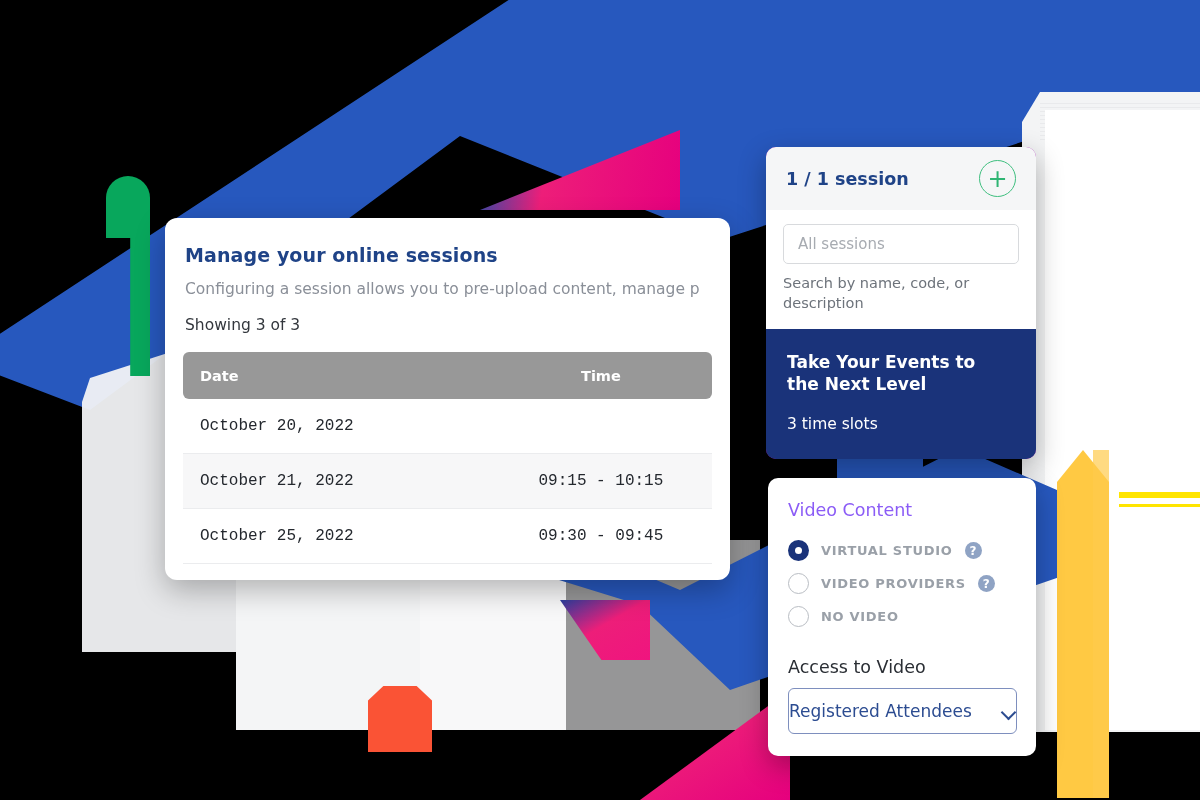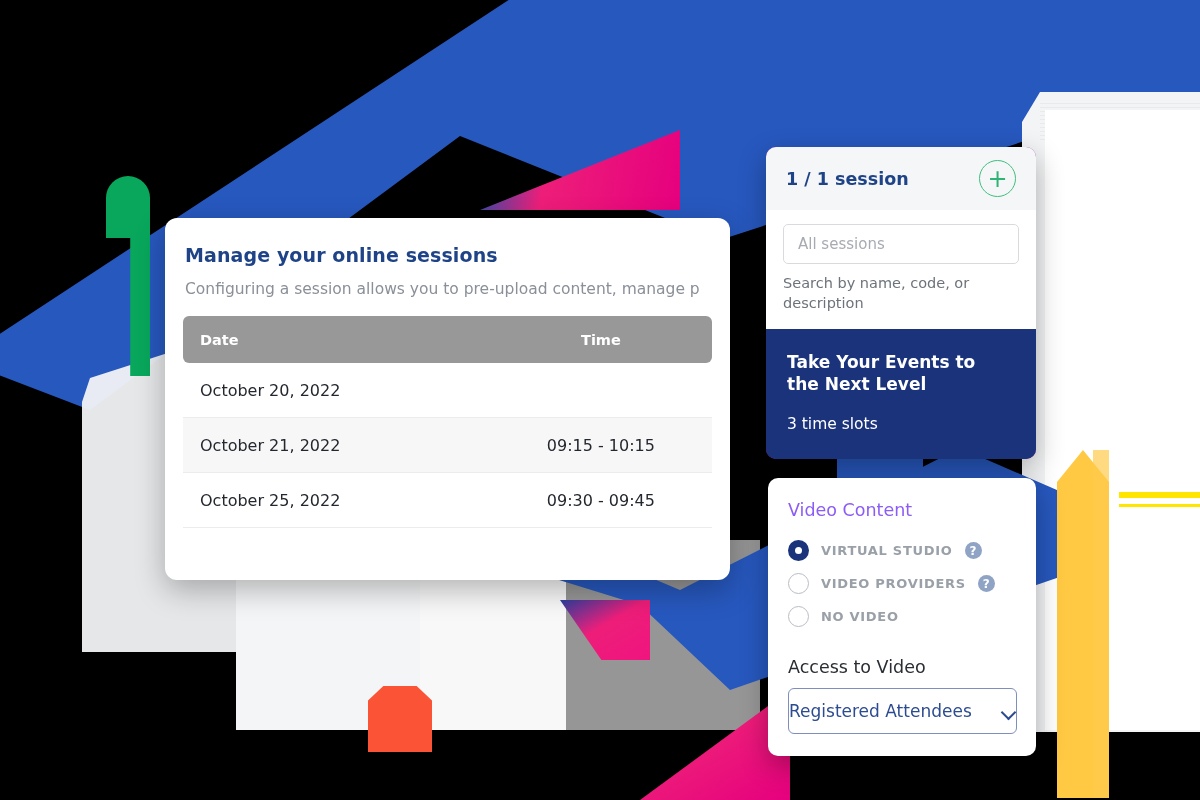--- a/index.html
+++ b/index.html
@@ -173,20 +173,21 @@
     font-size: 14.5px;
     font-weight: 700;
   }
   .col-date { flex: 0 0 58%; padding-left: 17px; }
   .col-time { flex: 1; text-align: center; }
   .tbl-row {
     display: flex;
     align-items: center;
     height: 55px;
     border-bottom: 1px solid #EBECEE;
+    font-family: Liberation Mono, monospace;
   }
   .tbl-row.alt { background: #F7F7F8; }
   .tbl-row .td { color: #24282E; font-size: 16px; }
   .tbl-row .col-date { padding-left: 17px; }
 
   
   .side-card {
     position: absolute;
     left: 766px; top: 147px;
     width: 270px;
@@ -376,20 +377,21 @@
   <div class="deco pink-wedge-low"></div>
   <div class="deco orange-oct"></div>
   <div class="deco yellow-pillar"></div>
   <div class="deco yellow-pillar-shade"></div>
 
   <div class="connector"></div>
 
   <div class="sessions-card">
     <div class="sessions-title">Manage your online sessions</div>
     <div class="sessions-sub">Configuring a session allows you to pre-upload content, manage p</div>
+    <div class="sessions-count">Showing 3 of 3</div>
 
     <div class="tbl">
       <div class="tbl-head">
         <div class="th col-date">Date</div>
         <div class="th col-time">Time</div>
       </div>
 
       <div class="tbl-row">
         <div class="td col-date">October 20, 2022</div>
       </div>

